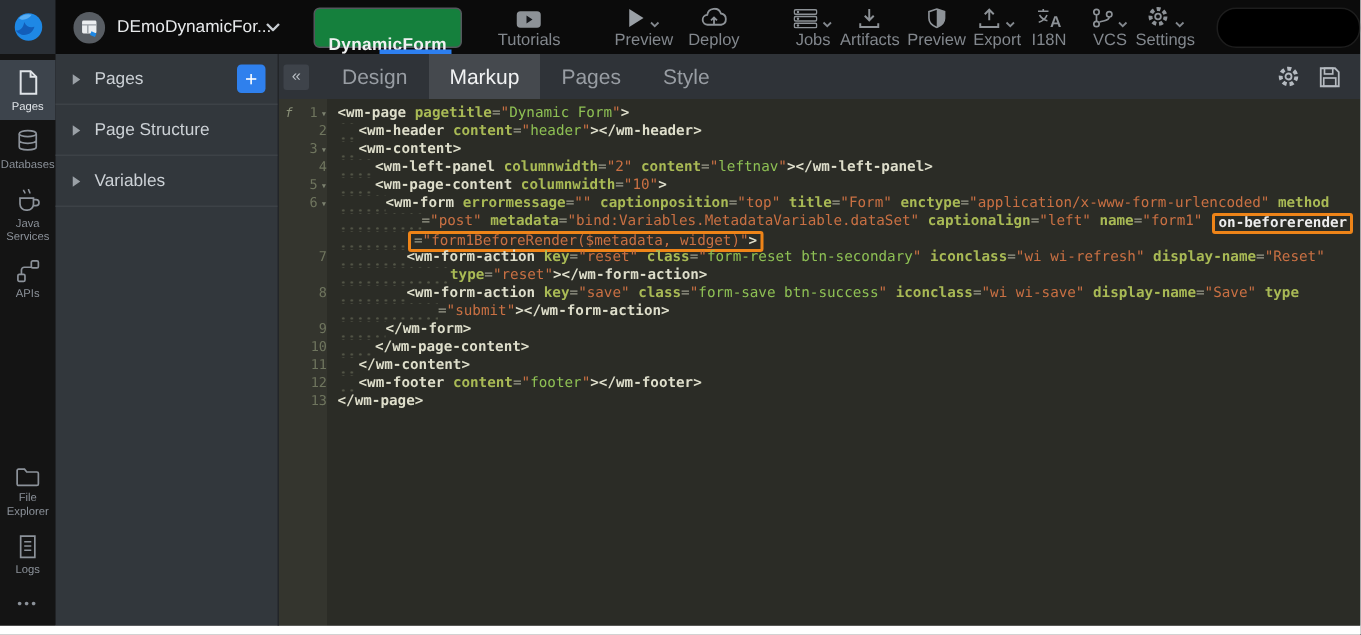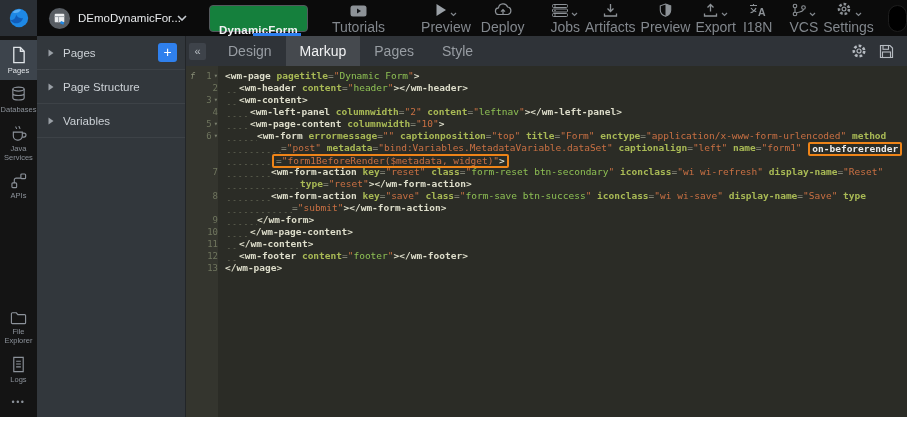--- a/index.html
+++ b/index.html
@@ -12,21 +12,21 @@
   .logo-block{width:37px;height:36px;background:#2a2f35;display:flex;align-items:center;justify-content:center;flex-shrink:0;}
   .project{display:flex;align-items:center;margin-left:11px;gap:7px;color:#e8eaec;font-size:11.5px;cursor:pointer;}
   .project .pname{max-width:92px;white-space:nowrap;}
   .page-tab{margin-left:22px;height:25px;background:#15803d;border:1px solid #54585d;border-radius:4px;
             display:flex;align-items:center;padding:0 9px;gap:9px;flex-direction:column;}
   .pt-sep{width:1px;height:15px;background:#54585d;}
   .pt-title{font-size:11.5px;font-weight:bold;color:#f0f1f2;letter-spacing:.2px;}
   .tab-underline{position:absolute;bottom:0;left:253px;width:48px;height:3px;background:#2d7ff0;}
   .act{display:flex;flex-direction:column;align-items:center;justify-content:center;color:#82878d;cursor:pointer;}
   .act .ic{height:16px;display:flex;align-items:flex-end;gap:3px;}
-  .act .lbl{font-size:14px;margin-top:2px;white-space:nowrap;color:#82878d;}
+  .act .lbl{font-size:11px;margin-top:2px;white-space:nowrap;color:#82878d;}
   .acct-pill{width:112px;height:25px;background:#000;border:1px solid #1d1d1d;border-radius:13px;margin-left:14px;}
 
   
   .main{flex:1;display:flex;min-height:0;}
 
   
   .rail{width:37px;background:#141414;display:flex;flex-direction:column;flex-shrink:0;}
   .rail-item{display:flex;flex-direction:column;align-items:center;padding:6px 0 5px;color:#8c929a;cursor:pointer;}
   .rail-item.active{background:#3d444c;color:#e0e4e8;}
   .rail-item .rlbl{font-size:7.5px;text-align:center;line-height:1.2;margin-top:2px;}
@@ -144,21 +144,21 @@
     <div class="act" style="margin-left:10px;">
       <div class="ic">
             <svg width="18" height="14" viewBox="0 0 18 14">
         <path d="M13.8 11.5H5a3.3 3.3 0 0 1-.5-6.6A4.7 4.7 0 0 1 13.6 4a3.8 3.8 0 0 1 .2 7.5z" stroke="#8d9297" stroke-width="1.2" fill="none"></path>
         <path d="M9 11.5V6.8M7 8.6l2-2 2 2" stroke="#8d9297" stroke-width="1.2" fill="none"></path>
             </svg>
           </div>
       <div class="lbl">Deploy</div>
     </div>
 
-    <div class="act" style="margin-left:26px;">
+    <div class="act" style="margin-left:36px;">
       <div class="ic">
             <svg width="16" height="13" viewBox="0 0 16 13">
         <rect x="0.5" y="0.5" width="15" height="3" rx="1" stroke="#8d9297" fill="none"></rect>
         <rect x="0.5" y="5" width="15" height="3" rx="1" stroke="#8d9297" fill="none"></rect>
         <rect x="0.5" y="9.5" width="15" height="3" rx="1" stroke="#8d9297" fill="none"></rect>
         <circle cx="3" cy="2" r="0.8" fill="#8d9297"></circle>
               <circle cx="3" cy="6.5" r="0.8" fill="#8d9297"></circle>
               <circle cx="3" cy="11" r="0.8" fill="#8d9297"></circle>
             </svg>
         <svg width="7" height="5" viewBox="0 0 7 5">

